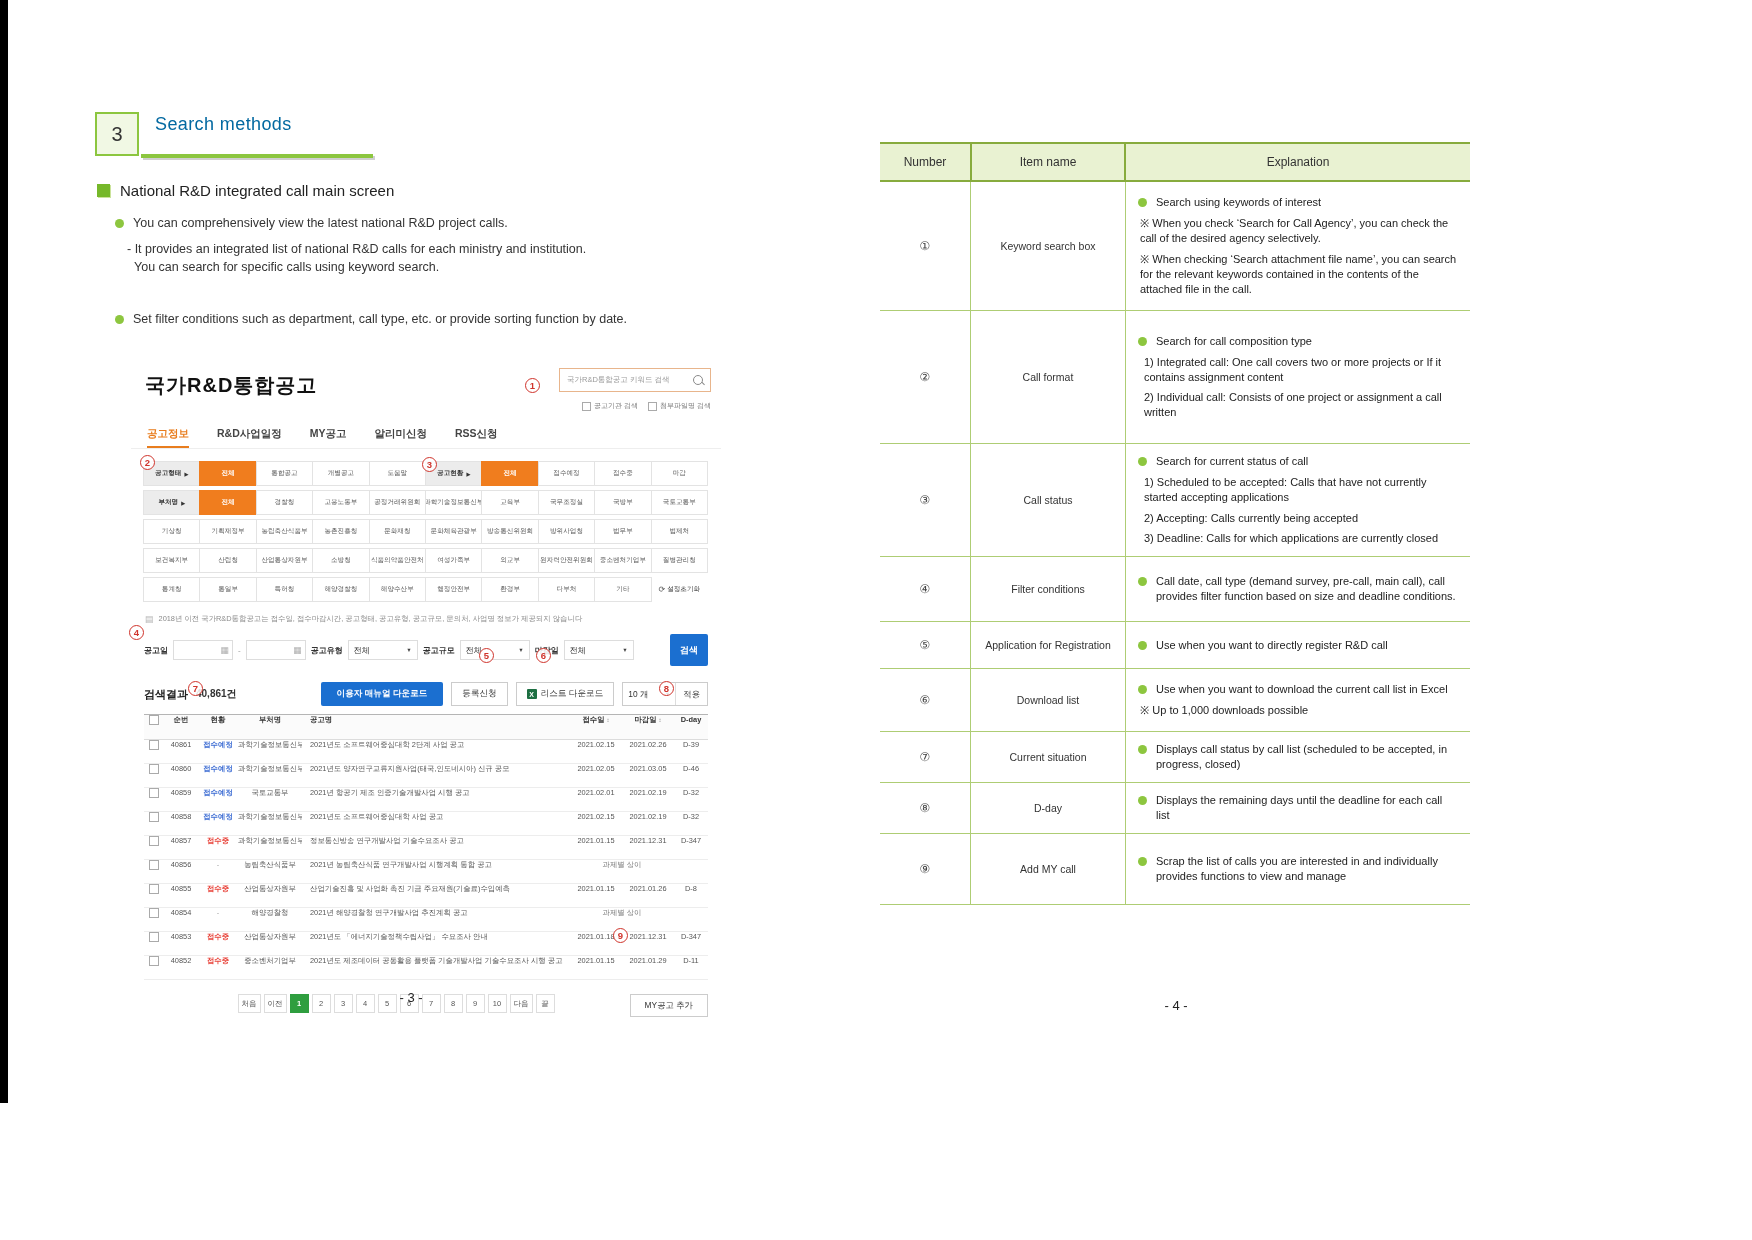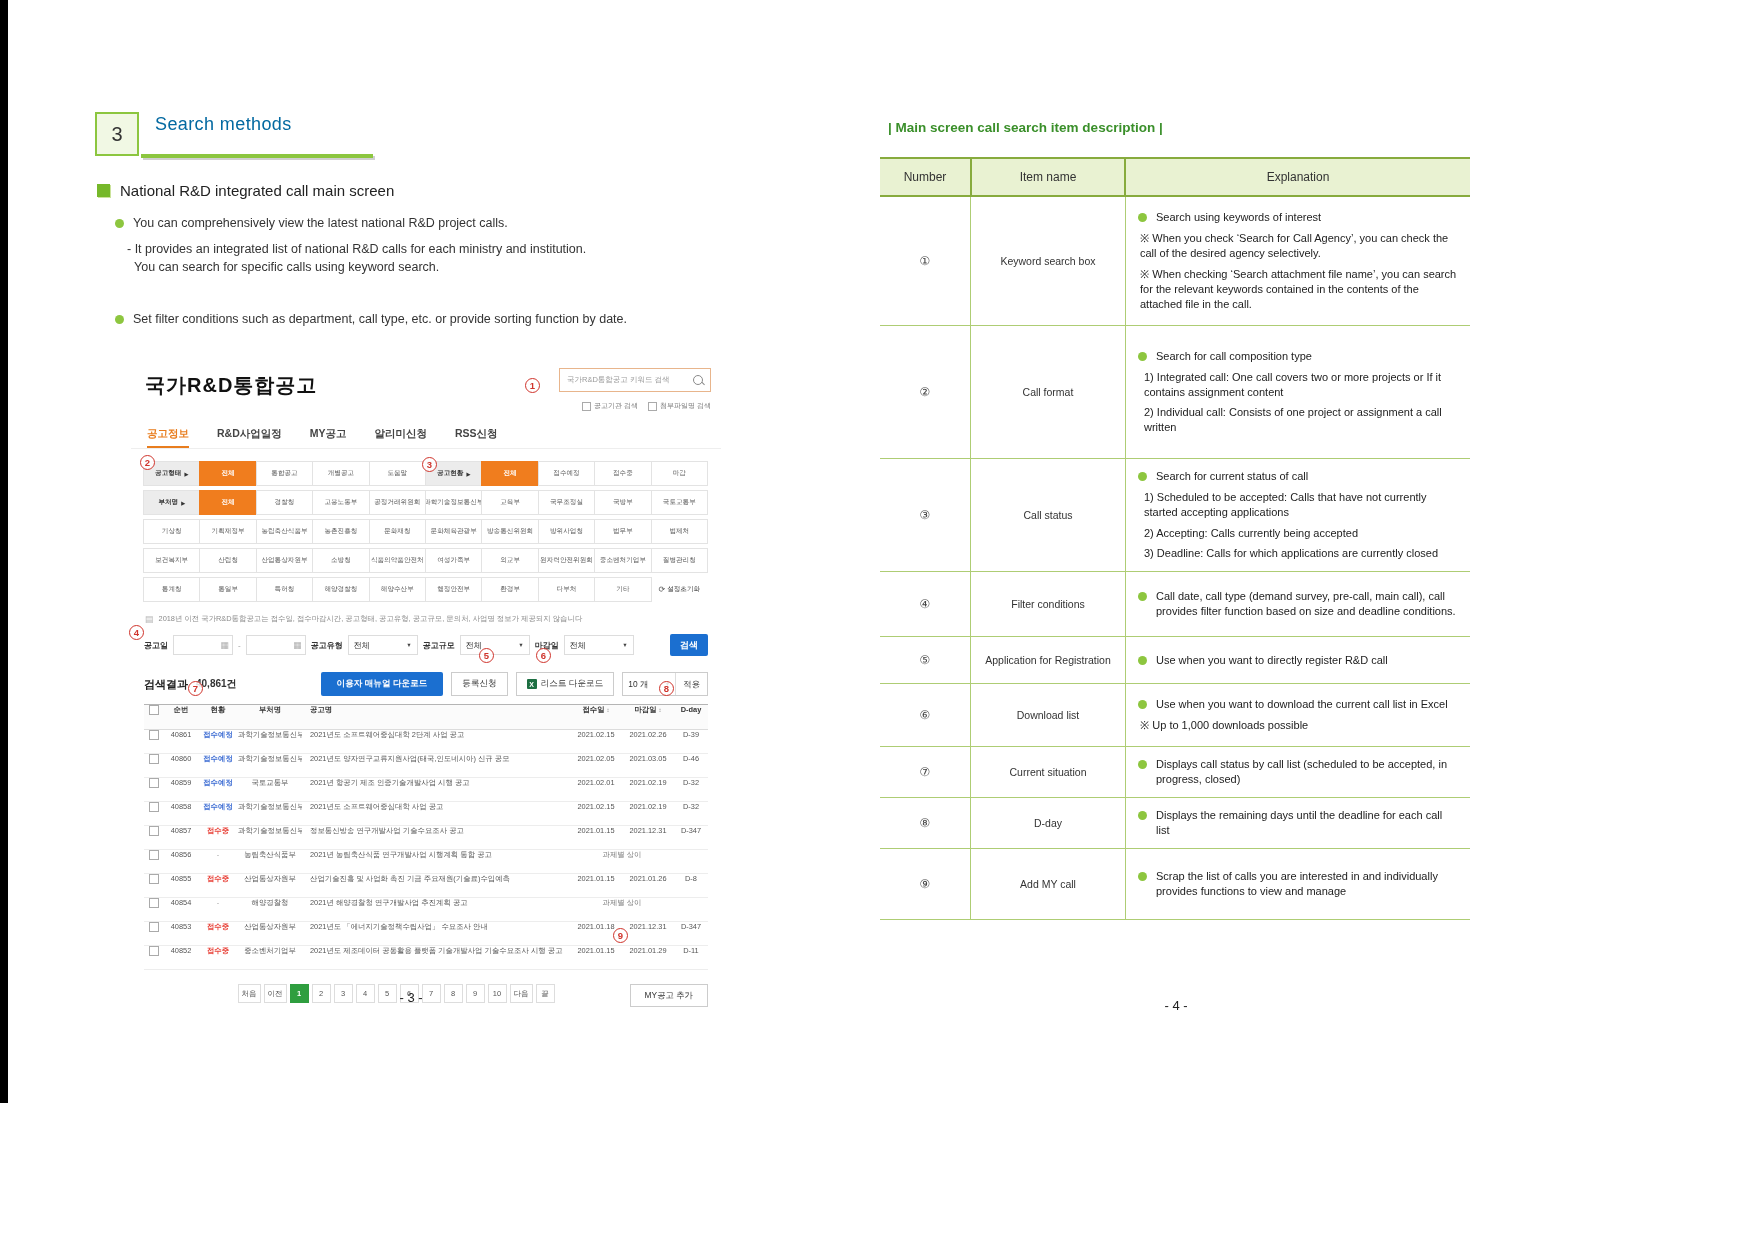--- a/index.html
+++ b/index.html
@@ -45,21 +45,21 @@
   .f-reset .reset-ic{font-size:8px;color:#555;}
   .notice{margin:12px 0 0 14px;display:flex;align-items:center;gap:5px;font-size:7.4px;color:#8a8a8a;}
   .notice-ic{font-size:9px;color:#b5b5b5;}
   .date-filter{margin:10px 13px 0 13px;display:flex;align-items:center;gap:5px;font-size:8px;position:relative;}
   .df-label{font-weight:bold;color:#333;flex:none;}
   .d-input{width:60px;height:20px;border:1px solid #ddd;background:#fff;display:flex;align-items:center;justify-content:flex-end;padding:0 3px;box-sizing:border-box;}
   .cal{font-size:9px;color:#b0b0b0;}
   .d-dash{color:#999;}
   .d-select{width:70px;height:20px;border:1px solid #ddd;background:#fff;display:flex;align-items:center;justify-content:space-between;padding:0 5px;box-sizing:border-box;color:#333;}
   .caret{font-size:5.5px;color:#444;}
-  .btn-search{margin-left:auto;width:38px;height:22px;background:#1b6fd0;color:#fff;display:flex;align-items:center;justify-content:center;font-size:9px;border-radius:2px;font-weight:bold;cursor:pointer;}
+  .btn-search{margin-left:auto;width:38px;height:32px;background:#1b6fd0;color:#fff;display:flex;align-items:center;justify-content:center;font-size:9px;border-radius:2px;font-weight:bold;cursor:pointer;}
   .results-bar{margin:16px 13px 0 13px;display:flex;align-items:center;position:relative;}
   .res-label{font-size:11px;font-weight:bold;color:#222;}
   .res-count{font-size:10px;font-weight:bold;color:#333;margin-left:8px;}
   .btn-manual{margin-left:auto;background:#1b6fd0;color:#fff;height:24px;padding:0 16px;display:flex;align-items:center;font-size:8.6px;border-radius:2px;font-weight:bold;cursor:pointer;}
   .btn-plain{margin-left:8px;border:1px solid #ccc;background:#fff;height:24px;padding:0 10px;display:flex;align-items:center;font-size:8.6px;color:#333;gap:4px;cursor:pointer;box-sizing:border-box;}
   .xls{width:10px;height:10px;background:#1d6f42;color:#fff;font-size:7px;font-weight:bold;display:flex;align-items:center;justify-content:center;border-radius:1px;}
   .sel-count{margin-left:8px;border:1px solid #ccc;background:#fff;height:24px;display:flex;align-items:center;box-sizing:border-box;}
   .sel-val{display:flex;align-items:center;justify-content:space-between;width:42px;padding:0 5px;font-size:8.4px;color:#333;}
   .apply{border-left:1px solid #ddd;height:100%;display:flex;align-items:center;padding:0 7px;font-size:8.4px;color:#333;cursor:pointer;}
   .results-table{margin:8px 13px 0 13px;border-top:1px solid #b5b5b5;}
@@ -527,21 +527,20 @@
       <div class="mk mk6">6</div>
       <div class="mk mk7">7</div>
       <div class="mk mk8">8</div>
       <div class="mk mk9">9</div>
     </div>
 
   <div class="page-footer" style="left:0;width:632px;">- 3 -</div>
 </div>
 
 <div class="page-right">
-  <div class="rp-title">| Main screen call search item description |</div>
   <div class="desc-table">
     <div class="dt-head">
       <div class="dh-num">Number</div>
       <div class="dh-item">Item name</div>
       <div class="dh-exp">Explanation</div>
     </div>
     <div id="desc-body">
         <div class="dt-row">
           <div class="dt-num">①</div>
           <div class="dt-item">Keyword search box</div>

